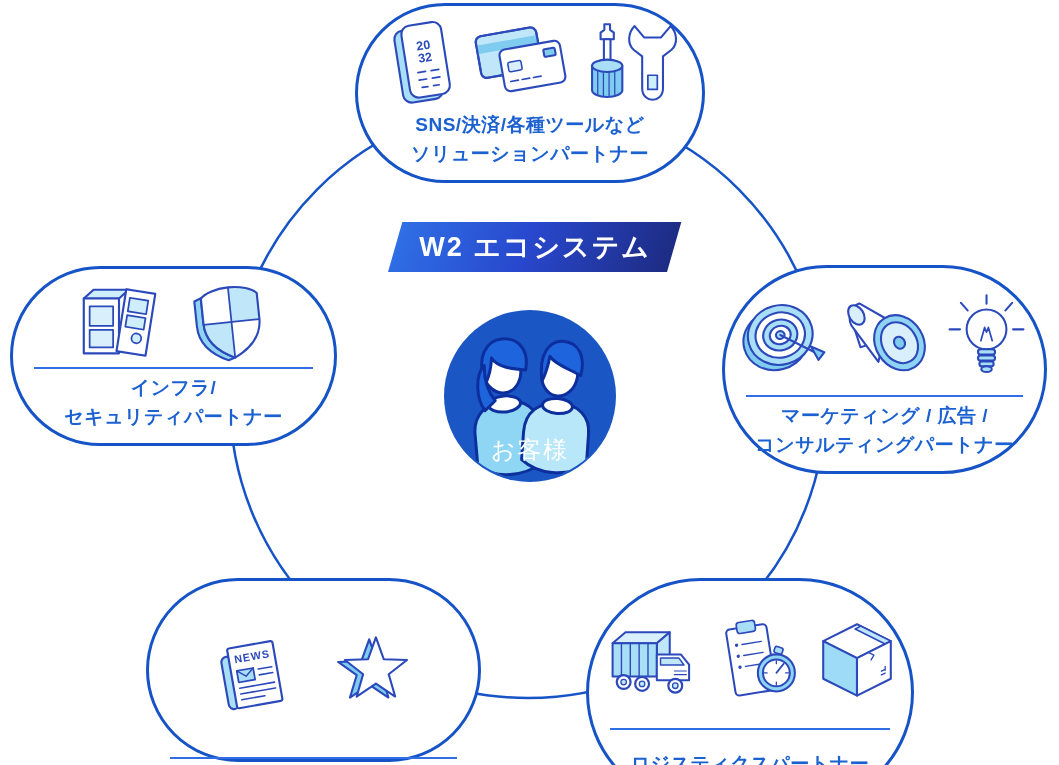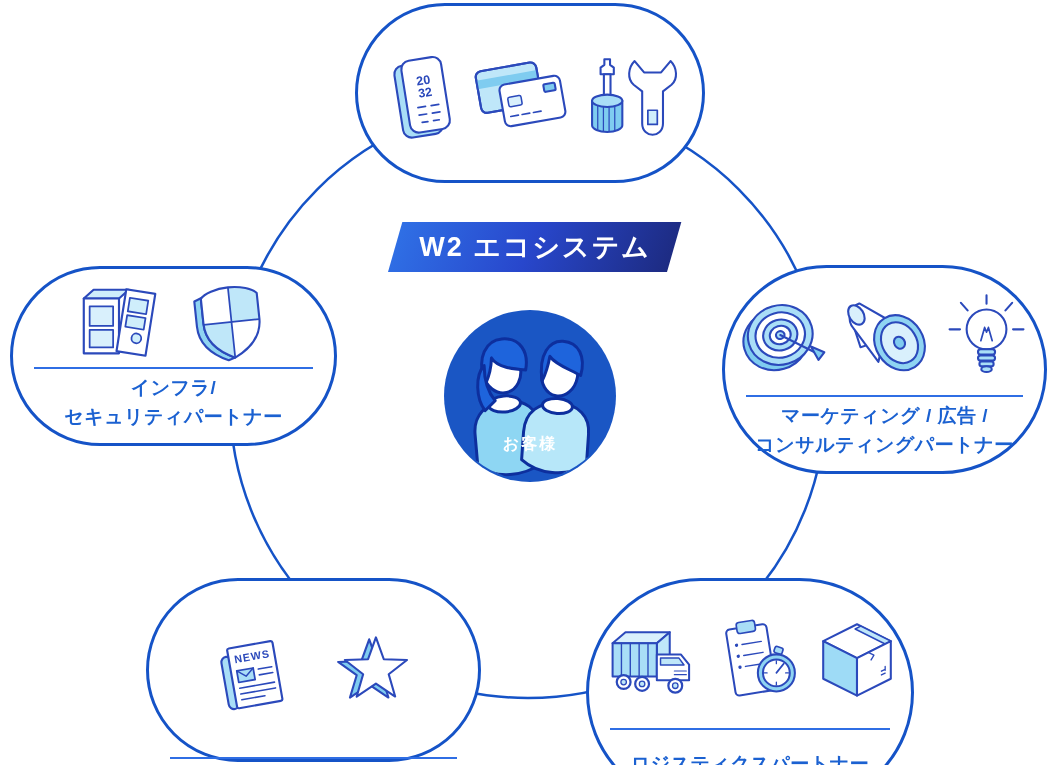--- a/index.html
+++ b/index.html
@@ -30,21 +30,21 @@
     background:linear-gradient(97deg,#2f6fe5 0%,#2847cc 48%,#1d2b82 100%);
     transform:skewX(-16deg);transform-origin:left bottom;
     display:flex;align-items:center;justify-content:center;
   }
   .banner-text{
     transform:skewX(16deg);color:#ffffff;font-weight:bold;font-size:27px;letter-spacing:2px;white-space:nowrap;
   }
   .center-wrap{position:absolute;left:442px;top:308px;width:176px;height:176px;z-index:3;}
   .center-label{
     position:absolute;left:0;right:0;top:126px;text-align:center;color:#ffffff;
-    font-weight:bold;font-size:16px;letter-spacing:2px;
+    font-weight:normal;font-size:24px;letter-spacing:2px;
   }
   svg text{font-family:"Liberation Sans","DejaVu Sans",sans-serif;}
 </style>
 </head>
 <body>
 
 <div class="stage">
 
   <svg class="ring" width="1059" height="765">
     <circle cx="528" cy="400" r="298" fill="none" stroke="#1553c7" stroke-width="2.5"></circle>
@@ -76,20 +76,24 @@
         <g stroke="#2b49bb" stroke-width="2.2" stroke-linejoin="round" stroke-linecap="round">
           <path d="M30 8 L36 8 L36 14 L40 17 L40 24 L26 24 L26 17 L30 14 Z" fill="#ffffff"></path>
           <rect x="29.5" y="24" width="7" height="26" fill="#ffffff"></rect>
           <path d="M17 52 L17 78 A16 7 0 0 0 49 78 L49 52" fill="#7fccf0"></path>
           <path d="M23 54 V82 M29 56 V84 M35 56 V84 M41 56 V84" fill="none" stroke-width="1.3"></path>
           <ellipse cx="33" cy="52" rx="16" ry="6.5" fill="#a9def7"></ellipse>
           <path d="M62 10 C55 17 54 29 61 35 L70 42 L70 76 C70 84 76 88 81 88 C86 88 92 84 92 76 L92 42 L101 35 C108 29 107 17 100 10 L90 22 L72 22 Z" fill="#ffffff"></path>
           <rect x="76" y="62" width="10" height="15" fill="#cfeefb" stroke-width="1.8"></rect>
         </g>
       </svg>
+    </div>
+    <div class="labels">
+      <span>SNS/決済/各種ツールなど</span>
+      <span>ソリューションパートナー</span>
     </div>
   </div>
 
   <div class="bubble bubble-right">
     <div class="icons">
       <svg width="96" height="90" viewBox="0 0 100 94">
         <g stroke="#2b49bb" stroke-width="2.2" stroke-linejoin="round" stroke-linecap="round">
           <g transform="rotate(-16 44 46)">
             <ellipse cx="38" cy="50" rx="34" ry="31" fill="#7fccf0"></ellipse>
             <ellipse cx="44" cy="46" rx="34" ry="31" fill="#a9def7"></ellipse>

